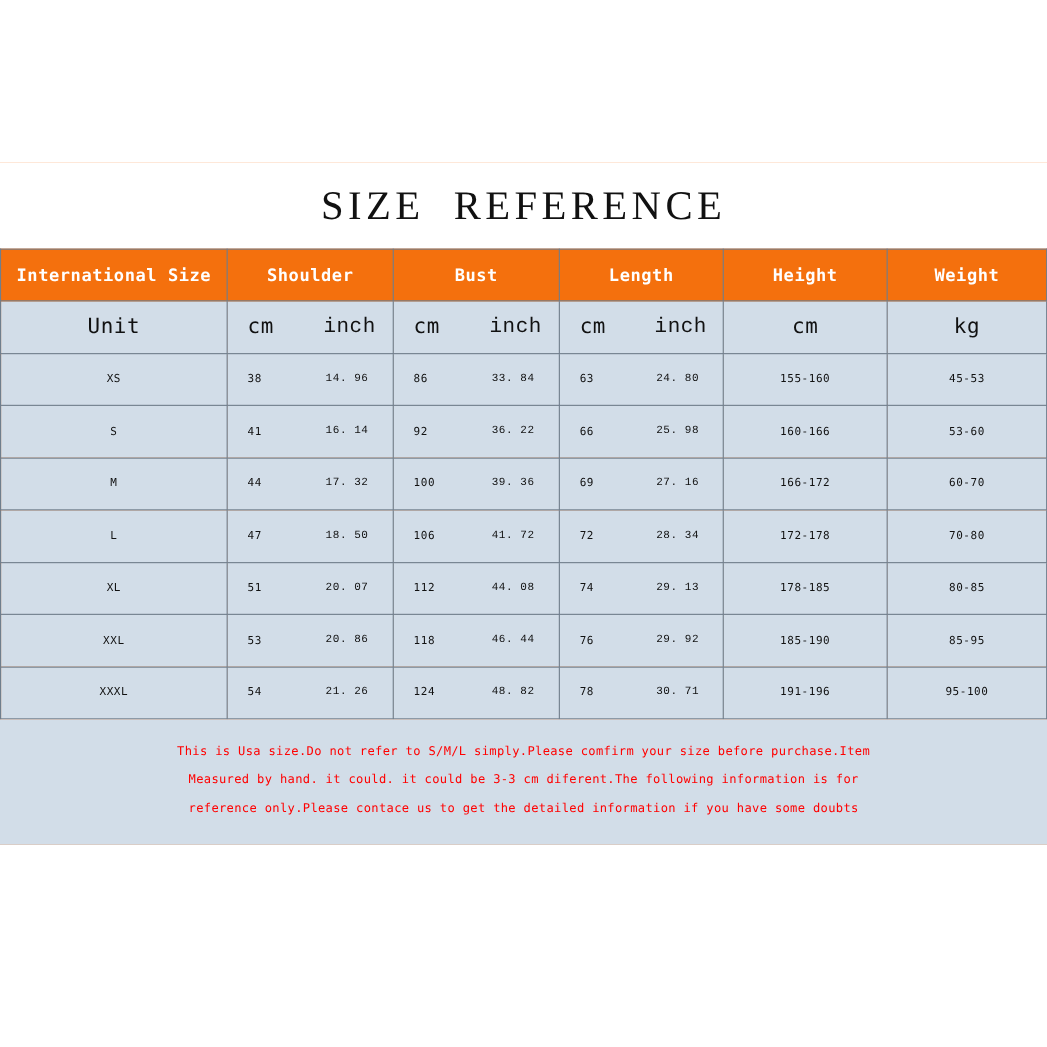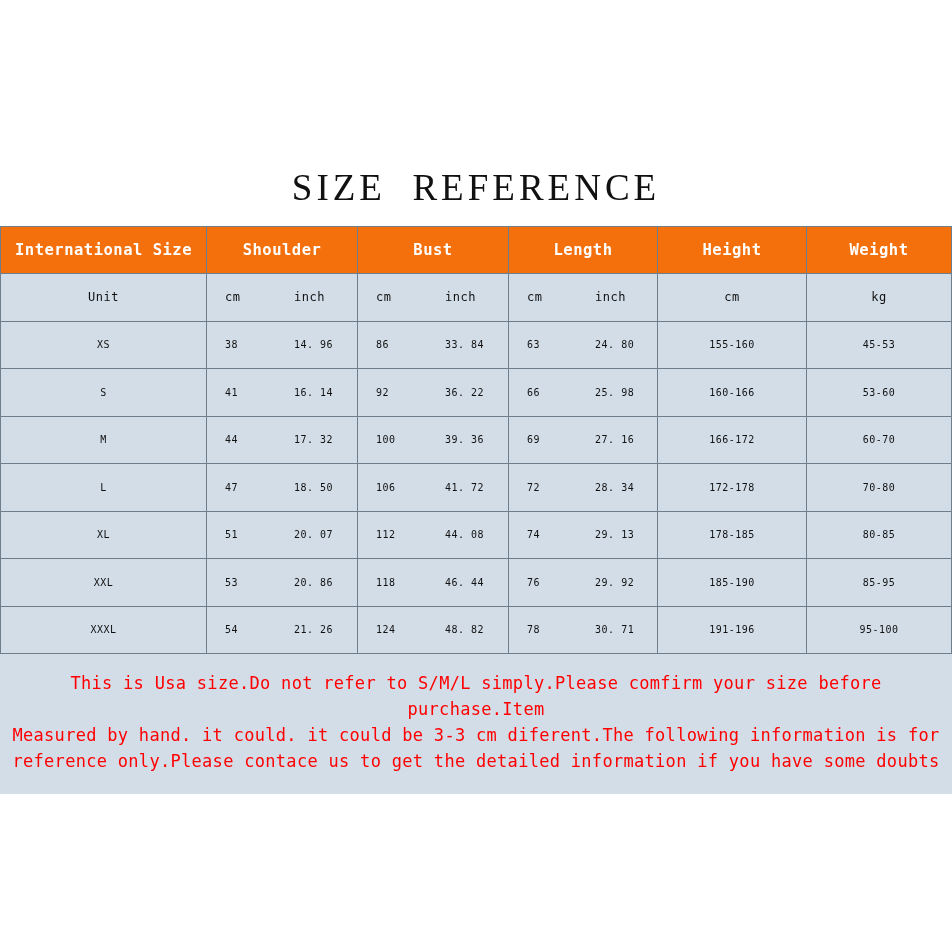--- a/index.html
+++ b/index.html
@@ -65,49 +65,50 @@
   tbody td {
     background: #d2dde8;
     color: #111111;
     font-size: 10px;
     height: 46.5px;
     text-align: center;
     vertical-align: middle;
     letter-spacing: 0.5px;
   }
   tbody tr.unit-row td {
-    font-size: 12px;
+    font-size: 19px;
   }
   .dual {
     display: flex;
     width: 100%;
     height: 100%;
     align-items: center;
   }
   .dual > span {
     flex: 1;
     text-align: center;
   }
   .dual > span.left-val {
     text-align: left;
     padding-left: 18px;
     flex: 0 0 46%;
   }
   .dual > span.right-val {
-    text-align: left;
+    text-align: center;
     padding-right: 20px;
     flex: 1;
+    font-family: Liberation Mono, monospace;
   }
   .note {
     background: #d2dde8;
     width: 952px;
     padding: 16px 10px 20px 10px;
     box-sizing: border-box;
     color: #ff0000;
-    font-size: 17px;
+    font-size: 11px;
     line-height: 26px;
     text-align: center;
     letter-spacing: 0.3px;
   }
   .note p {
     margin: 0;
   }
   .bottom-fill {
     position: absolute;
     left: 0;

